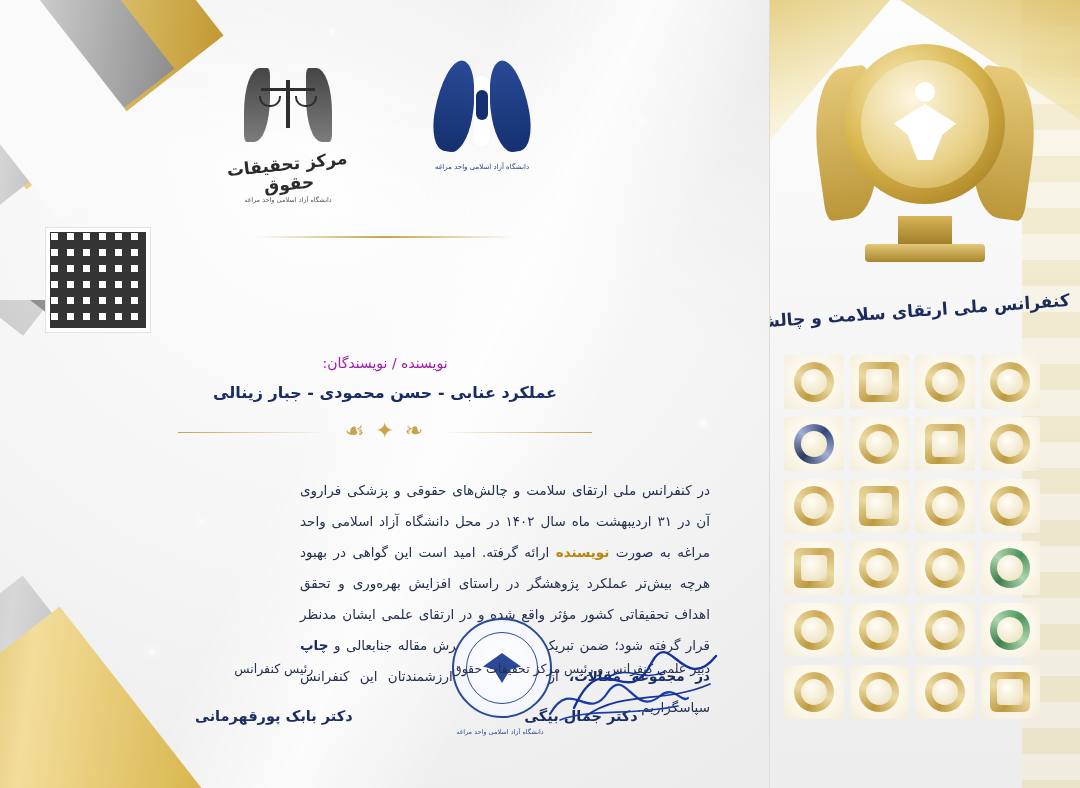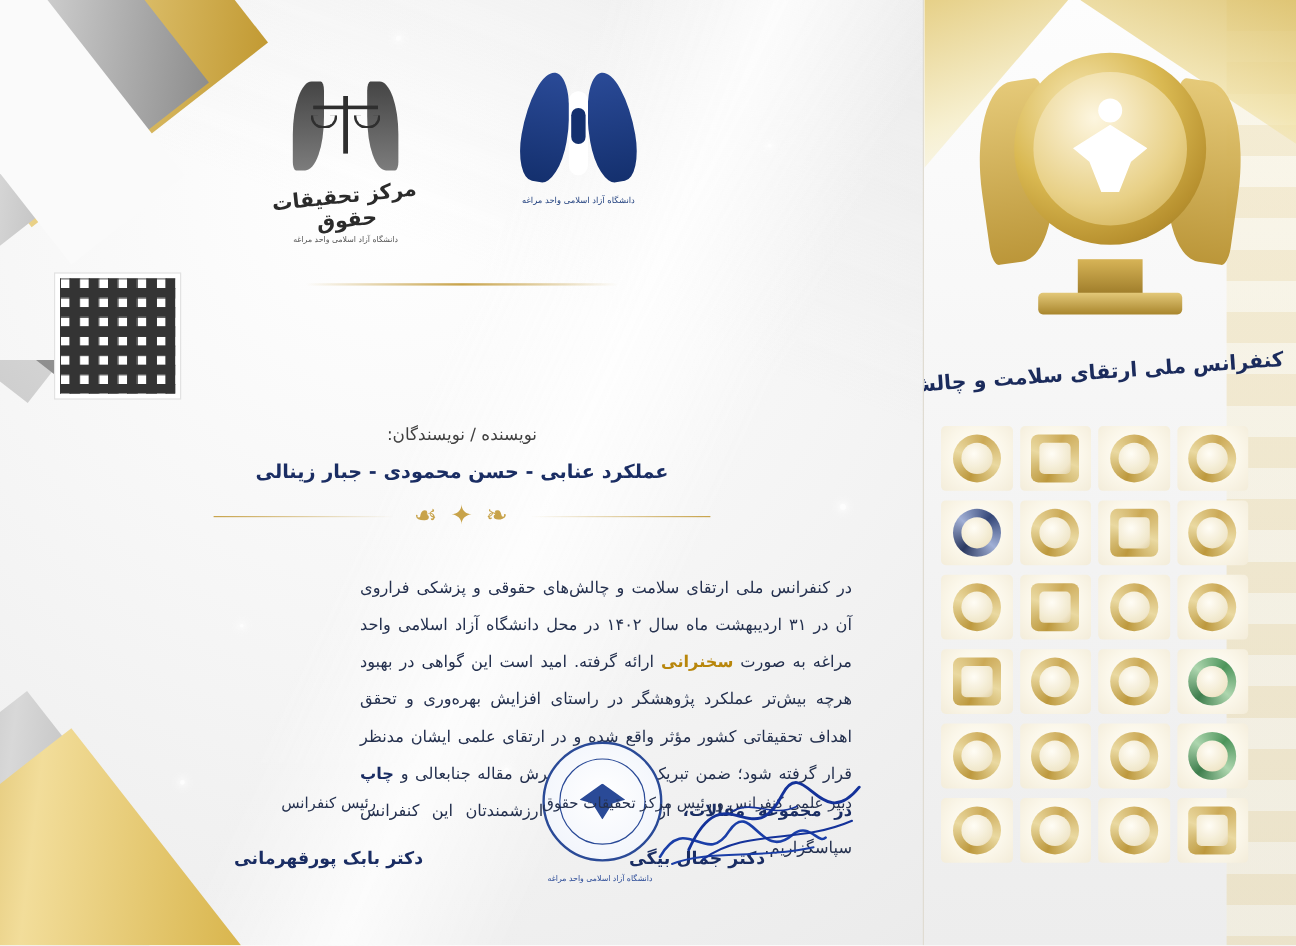--- a/index.html
+++ b/index.html
@@ -463,21 +463,21 @@
     font-size: 17px;
     line-height: 34px;
     color: #1a2d63;
     font-weight: bold;
   }
   .authors-label {
     position: absolute;
     left: 0; right: 0; top: 355px;
     text-align: center;
     font-size: 14px;
-    color: #404040;
+    color: #a21caf;
   }
   .authors {
     position: absolute;
     left: 0; right: 0; top: 383px;
     text-align: center;
     font-size: 16px;
     color: #1a2d63;
     font-weight: bold;
   }
   .divider-orn {
@@ -650,21 +650,21 @@
     <div class="authors">عملکرد عنابی - حسن محمودی - جبار زینالی</div>
 
     <div class="divider-orn">
       <span class="line"></span>
       <span>❧ ✦ ☙</span>
       <span class="line r"></span>
     </div>
 
     <div class="body-text">
       <span>در کنفرانس ملی ارتقای سلامت و چالش‌های حقوقی و پزشکی فراروی آن در ۳۱ اردیبهشت ماه</span>
-      <span>سال ۱۴۰۲ در محل دانشگاه آزاد اسلامی واحد مراغه به صورت </span><span class="hl">سخنرانی</span><span> ارائه گرفته. امید</span>
+      <span>سال ۱۴۰۲ در محل دانشگاه آزاد اسلامی واحد مراغه به صورت </span><span class="hl">نویسنده</span><span> ارائه گرفته. امید</span>
       <span>است این گواهی در بهبود هرچه بیش‌تر عملکرد پژوهشگر در راستای افزایش بهره‌وری و تحقق</span>
       <span>اهداف تحقیقاتی کشور مؤثر واقع شده و در ارتقای علمی ایشان مدنظر قرار گرفته شود؛ ضمن تبریک</span>
       <span>به مناسبت پذیرش مقاله جنابعالی و </span><span class="hl2">چاپ در مجموعه مقالات،</span><span> از ارسال مقاله ارزشمندتان</span>
       <span>این کنفرانس سپاسگزاریم.</span>
     </div>
 
     <div class="org-stamp">
       <div class="inner">
           <div class="bird"></div>
         </div>

